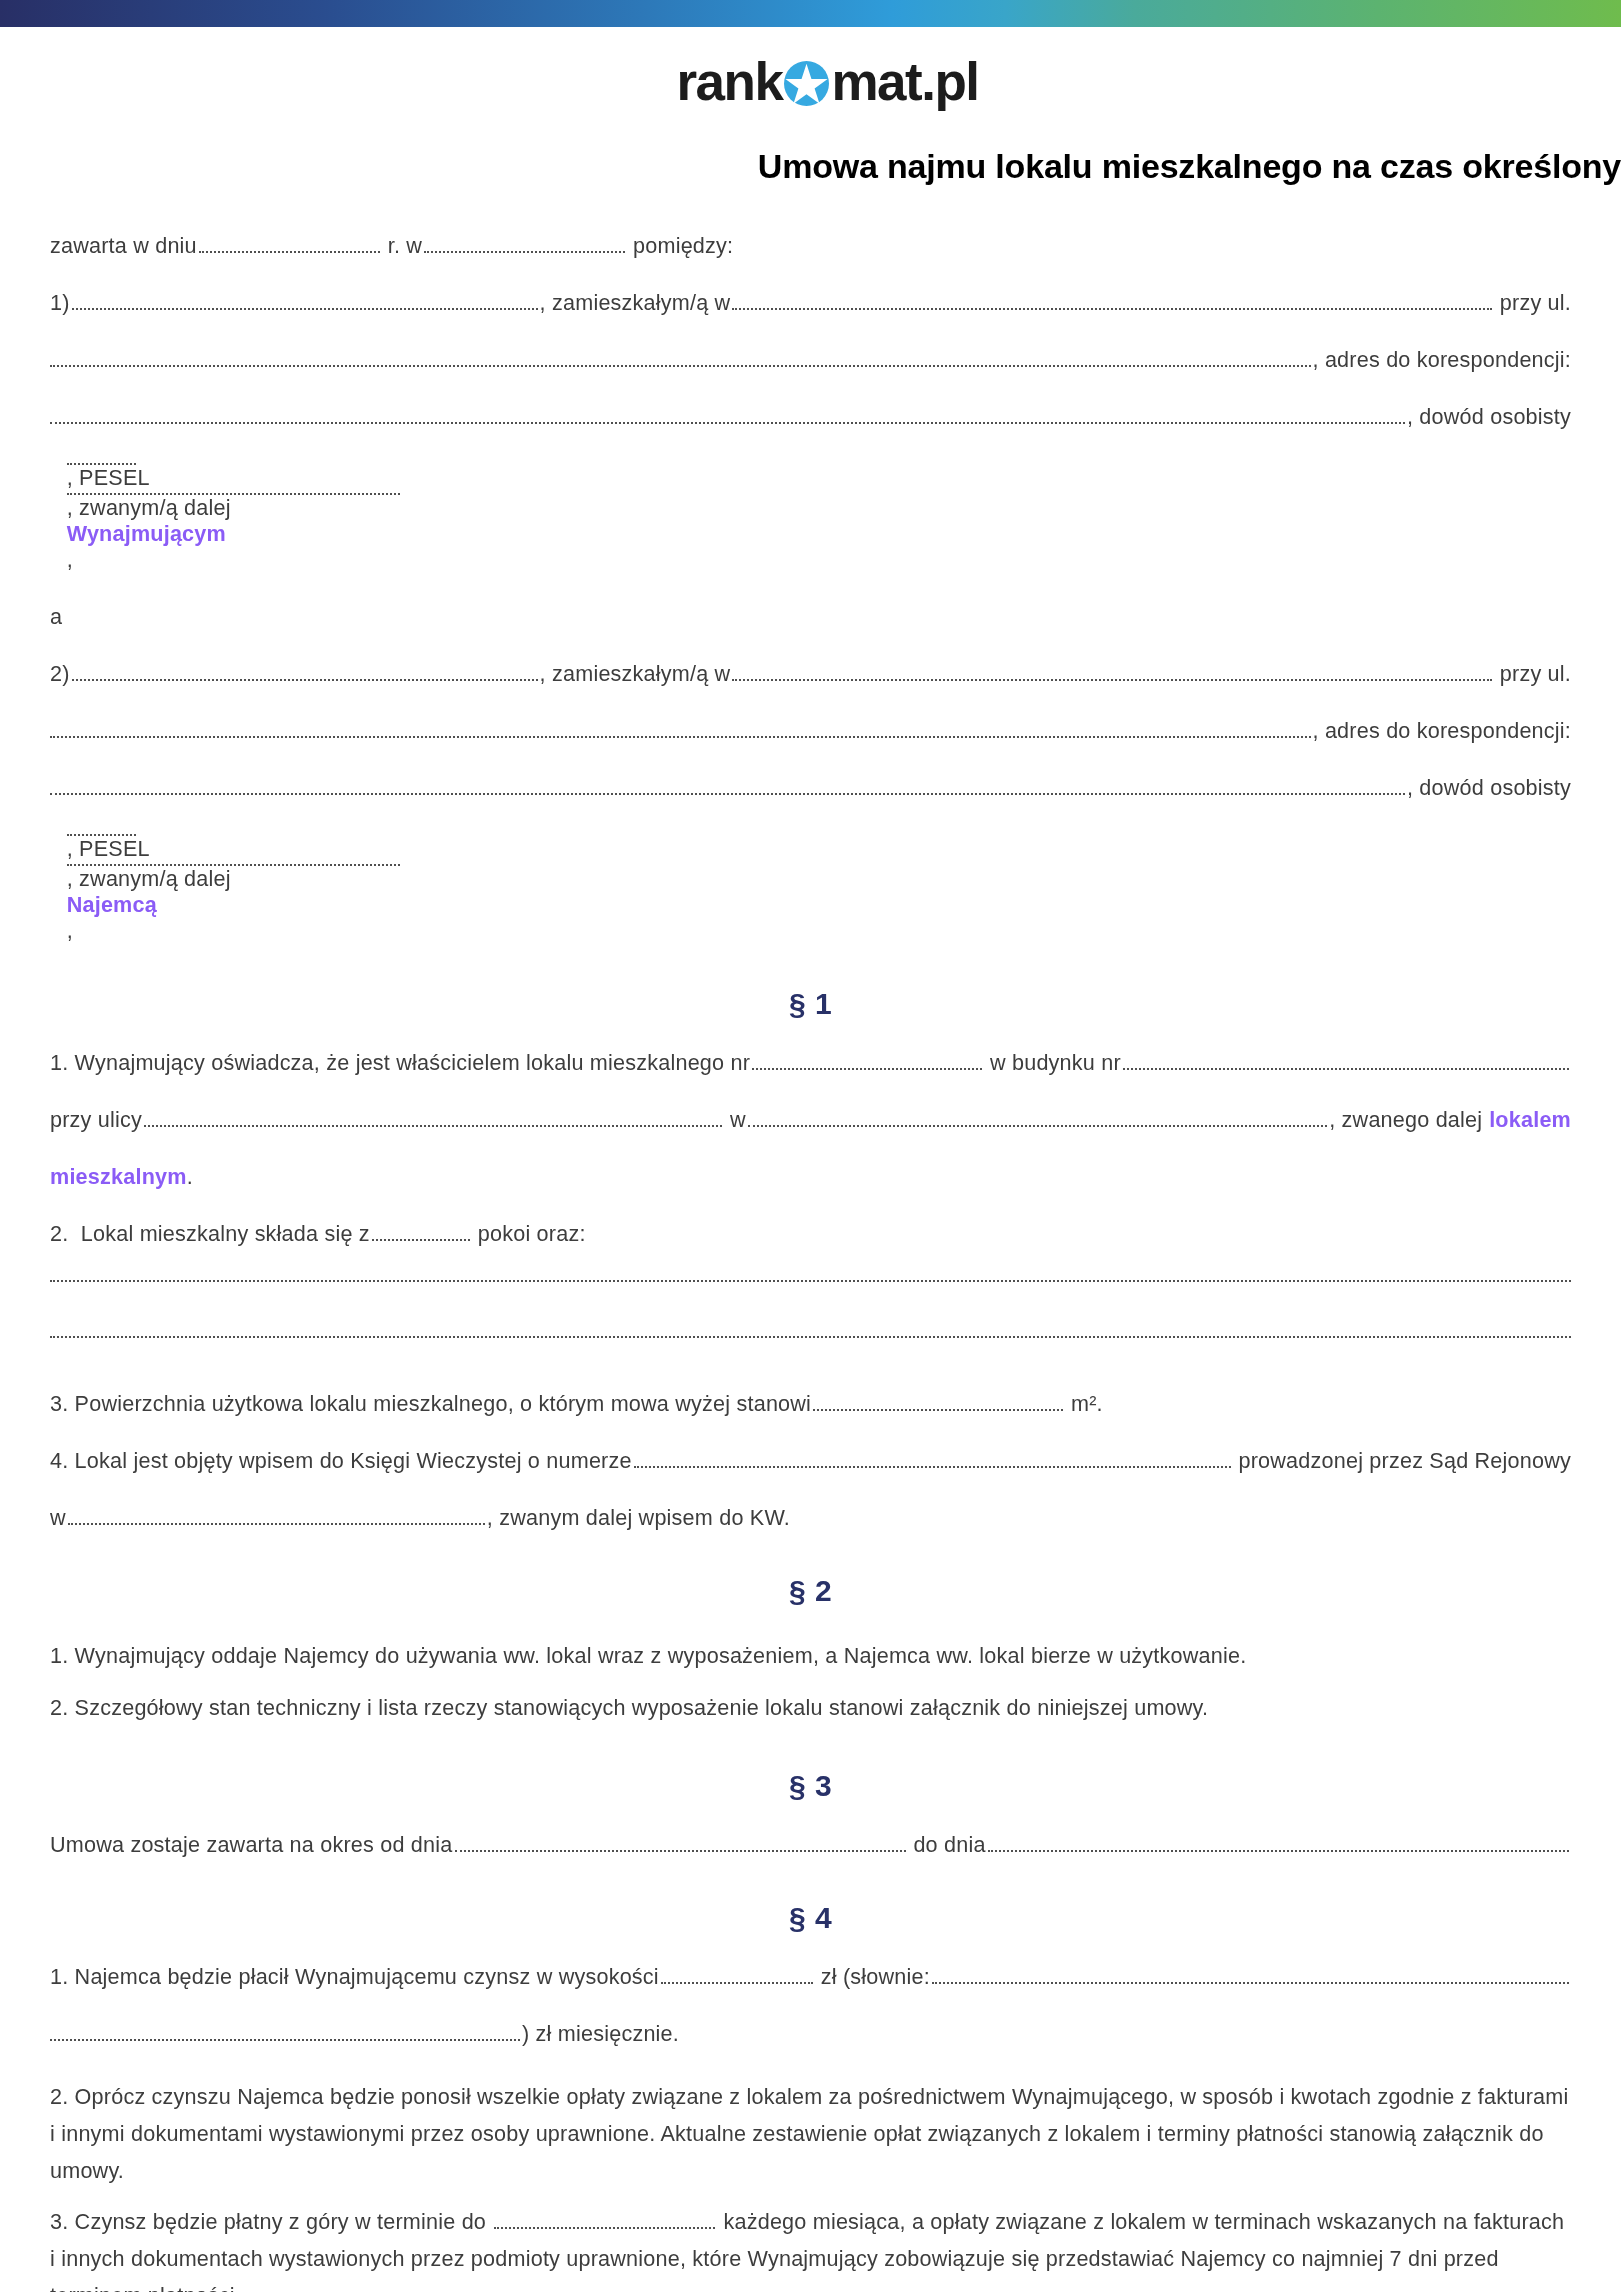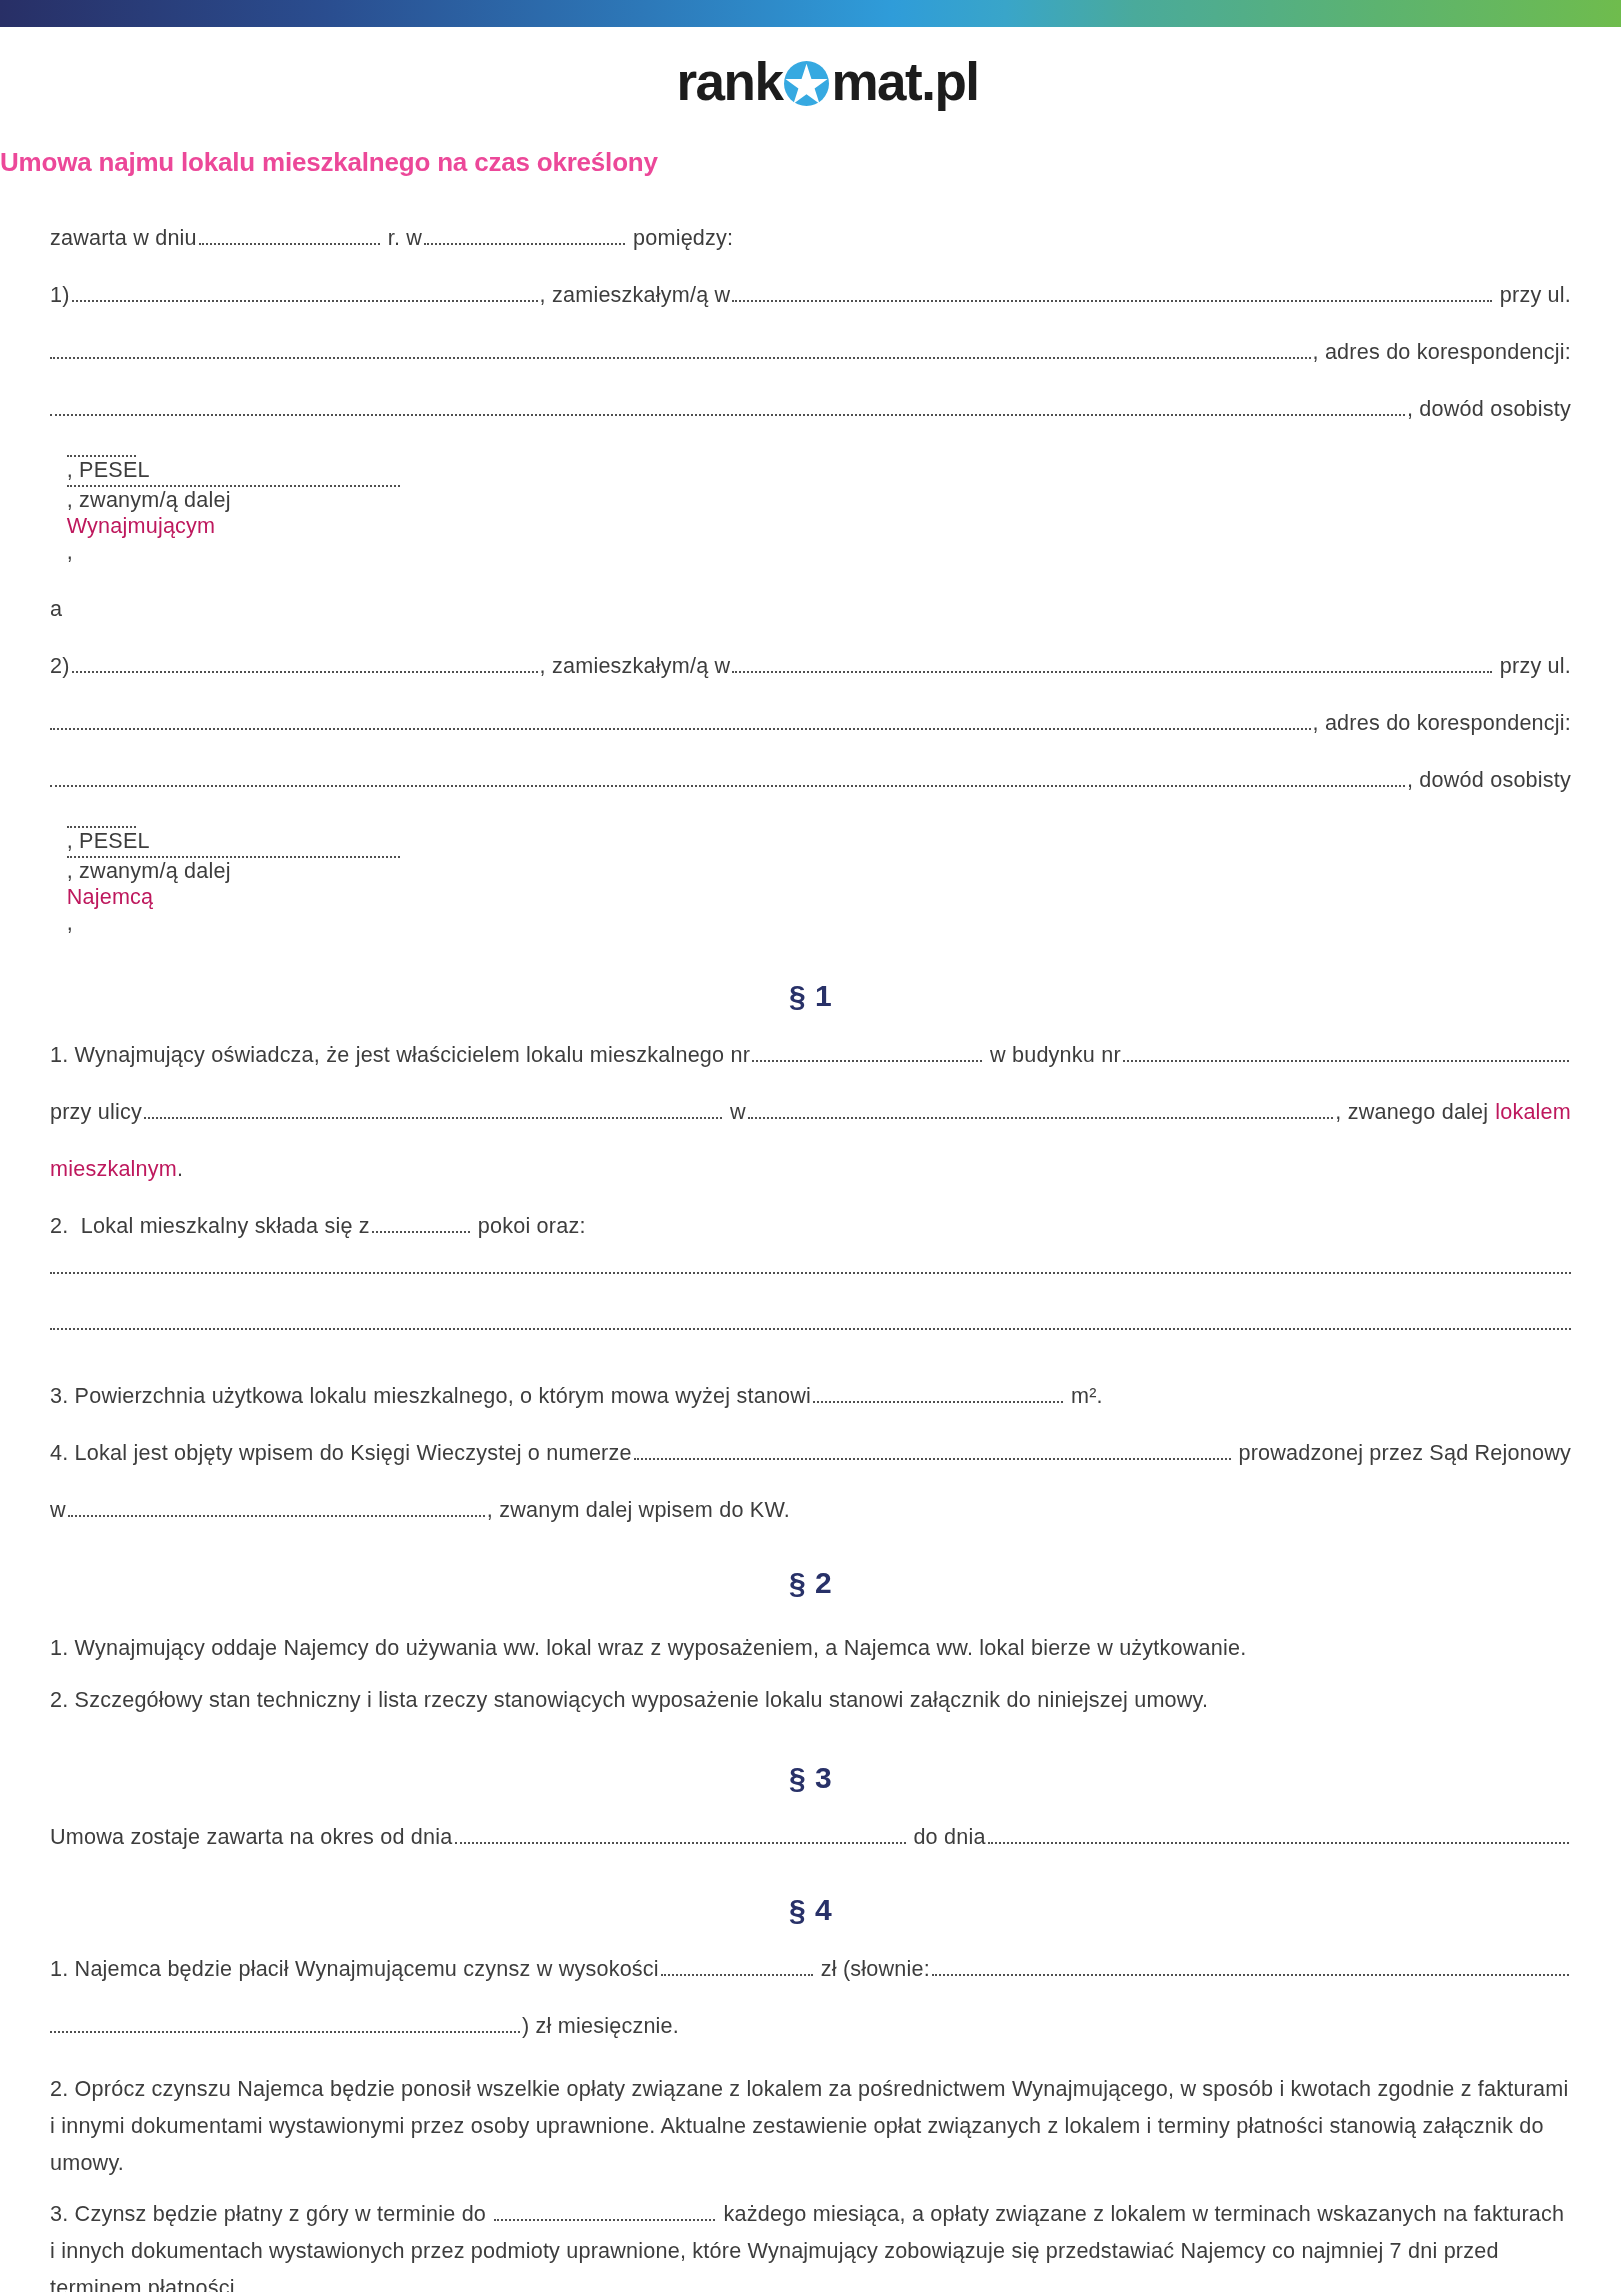--- a/index.html
+++ b/index.html
@@ -14,27 +14,27 @@
       #282f66 0%, #2a4d8f 20%, #2d79b9 40%, #2f9cd9 55%,
       #39a5c9 62%, #4aaa9b 70%, #5cb370 85%, #6fbc4d 100%);
   }
   .logo-row{
     margin-top:23.5px;text-align:center;
     font-size:53px;font-weight:bold;color:#1c1c1c;letter-spacing:-1.5px;
     display:flex;justify-content:center;align-items:center;padding-left:34px;
   }
   .logo-icon{width:45px;height:45px;margin:0 2px;transform:translateY(2px);}
   .doc-title{
-    margin:35px 0 0 0;text-align:left;color:#ec4899;
-    font-size:26px;font-weight:bold;letter-spacing:-0.2px;
+    margin:35px 0 0 0;text-align:right;color:#000000;
+    font-size:34px;font-weight:bold;letter-spacing:-0.2px;
   }
   .content{margin-top:47px;padding:0 50px;}
   .fline{display:flex;align-items:baseline;margin-bottom:31px;min-height:25.5px;}
   .t{white-space:pre;}
-  .b{font-weight:normal;color:#be185d;}
+  .b{font-weight:bold;color:#8b5cf6;}
   .ml{margin-left:6.9px;}
   .gap{margin-left:5.9px;}
   .blank{
     display:inline-block;height:2px;flex:0 0 auto;
     border-bottom:2px dotted #4f4f4f;margin:0 2px;
   }
   .grow{flex:1 1 auto;}
   .iblank{
     display:inline-block;height:2px;vertical-align:baseline;
     border-bottom:2px dotted #4f4f4f;margin:0 2px;

